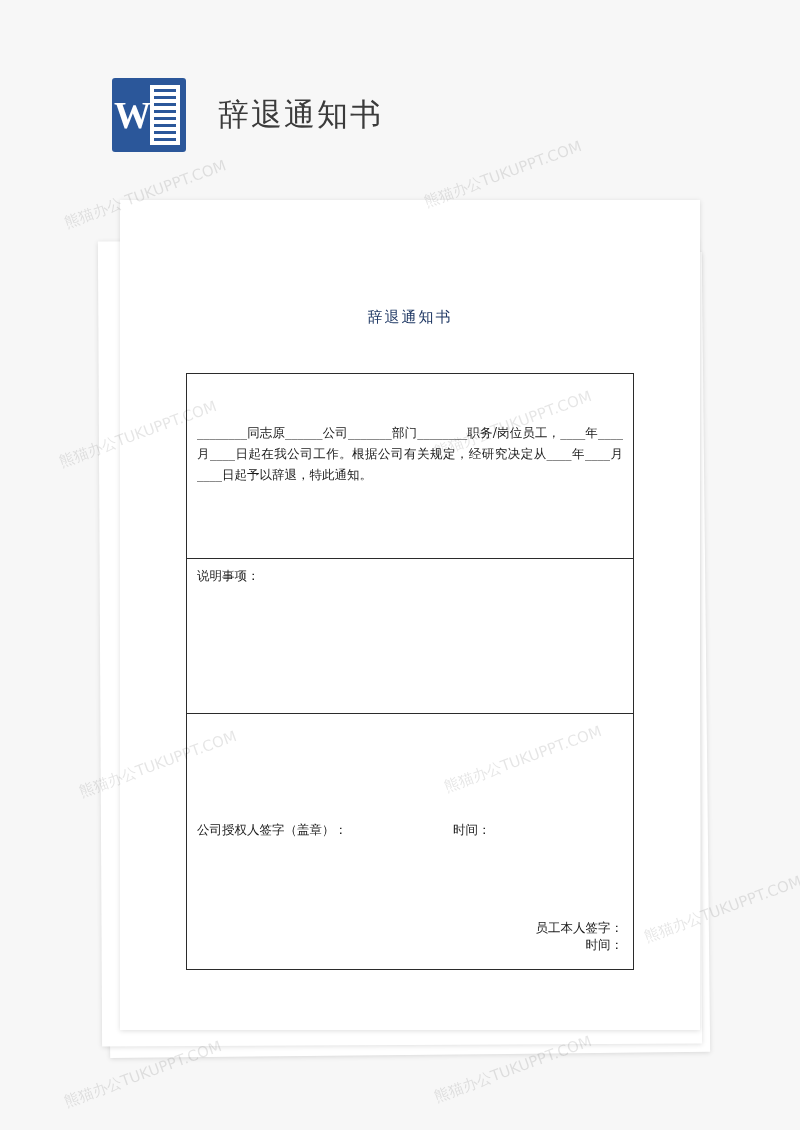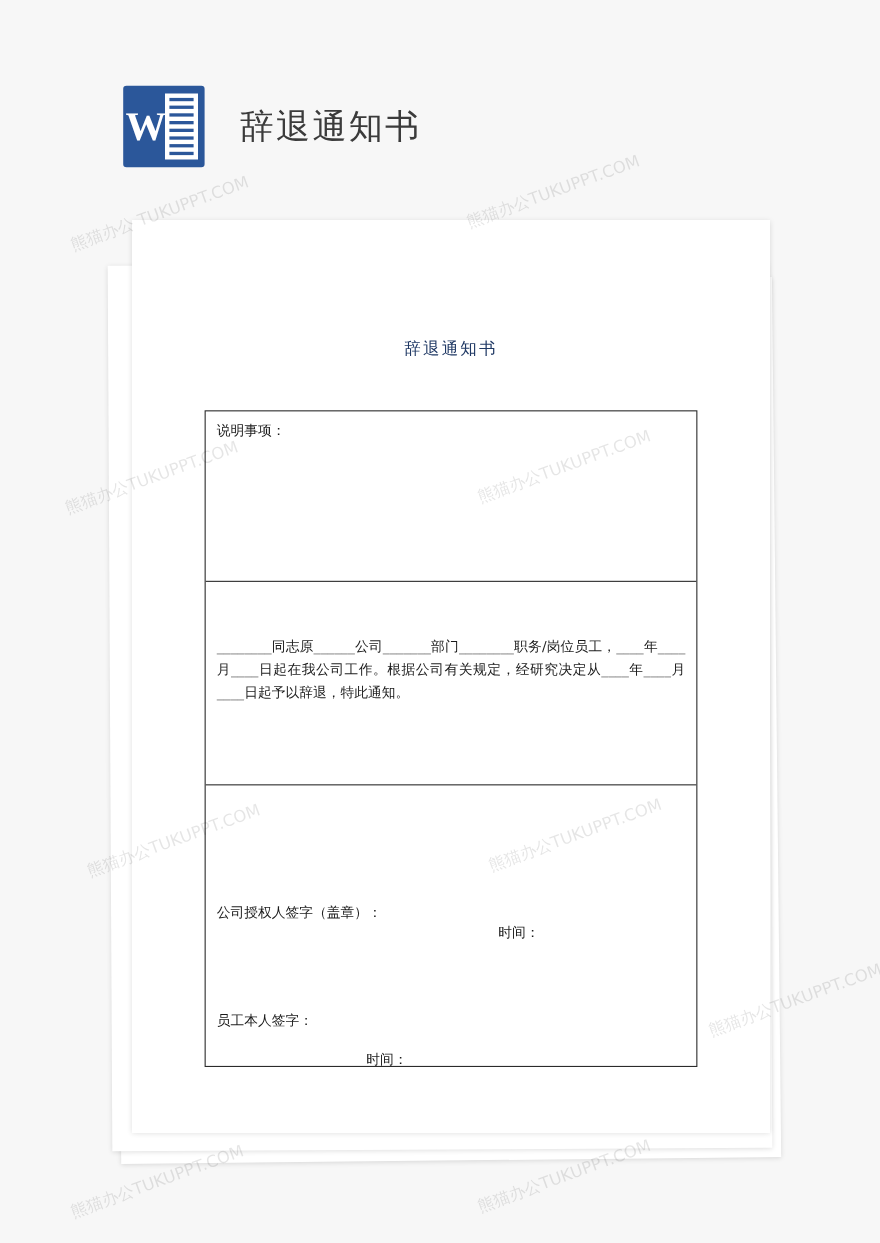--- a/index.html
+++ b/index.html
@@ -125,40 +125,40 @@
     color: #1a1a1a;
   }
   .row {
     border-bottom: 1px solid #2b2b2b;
     box-sizing: border-box;
     position: relative;
   }
   .row:last-child { border-bottom: none; }
   .row-body { height: 185px; padding: 48px 10px 0 10px; }
   .row-notes { height: 155px; padding: 8px 10px 0 10px; }
-  .row-sign { height: 255px; padding: 0 10px; }
+  .row-sign { height: 255px; padding: 0 10px; text-align: right; }
 
   .para {
     font-size: 12.5px;
     line-height: 21px;
     text-align: justify;
   }
   .notes-label {
     font-size: 12.5px;
     line-height: 18px;
   }
   .sign-line {
     position: absolute;
     left: 10px;
     right: 10px;
     font-size: 12.5px;
     display: flex;
   }
   .sign-line .label { white-space: nowrap; }
-  .sign-line .time { margin-left: 106px; white-space: nowrap; margin-top: 18px; }
+  .sign-line .time { margin-left: 106px; white-space: nowrap; }
   .sign-company { top: 108px; }
   .sign-employee { top: 206px; flex-direction: column; }
   .sign-employee .time { margin-left: 136px; }
 
   
   .wm {
     position: absolute;
     font-family: "DejaVu Sans", sans-serif;
     font-size: 15px;
     color: rgba(0,0,0,0.10);
@@ -192,26 +192,26 @@
 
   <div class="sheet sheet-back2"></div>
   <div class="sheet sheet-back1"></div>
 
   <div class="sheet sheet-front">
 
     <div class="doc-title">辞退通知书</div>
 
     <div class="doc-table">
 
+      <div class="row row-body">
+        <div class="para">________同志原______公司_______部门________职务/岗位员工，____年____月____日起在我公司工作。根据公司有关规定，经研究决定从____年____月____日起予以辞退，特此通知。</div>
+      </div>
+
       <div class="row row-notes">
         <div class="notes-label">说明事项：</div>
-      </div>
-
-      <div class="row row-body">
-        <div class="para">________同志原______公司_______部门________职务/岗位员工，____年____月____日起在我公司工作。根据公司有关规定，经研究决定从____年____月____日起予以辞退，特此通知。</div>
       </div>
 
       <div class="row row-sign">
         <div class="sign-line sign-company">
           <span class="label">公司授权人签字（盖章）：</span>
           <span class="time">时间：</span>
         </div>
         <div class="sign-line sign-employee">
           <span class="label">员工本人签字：</span>
           <span class="time">时间：</span>

